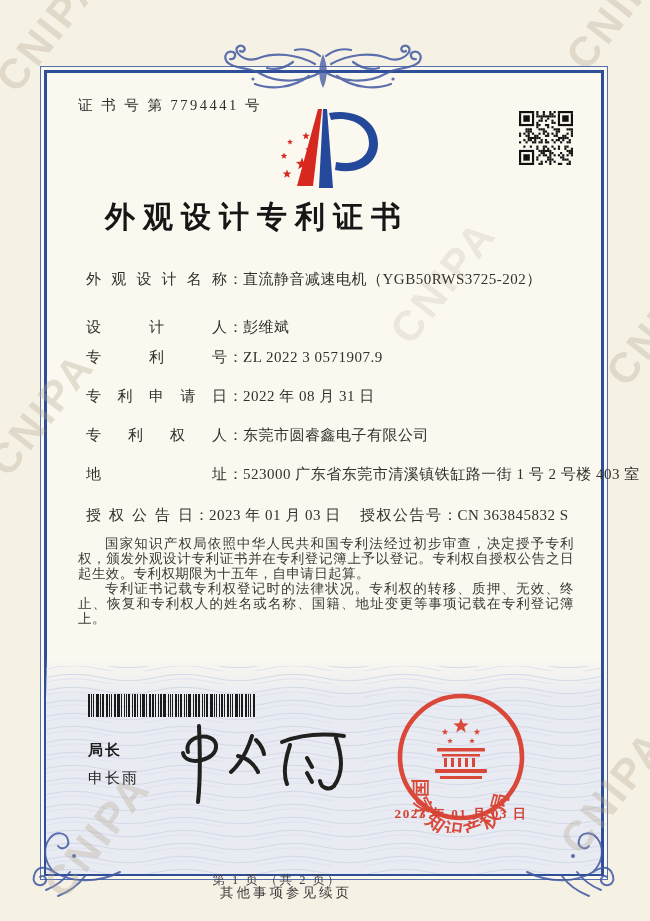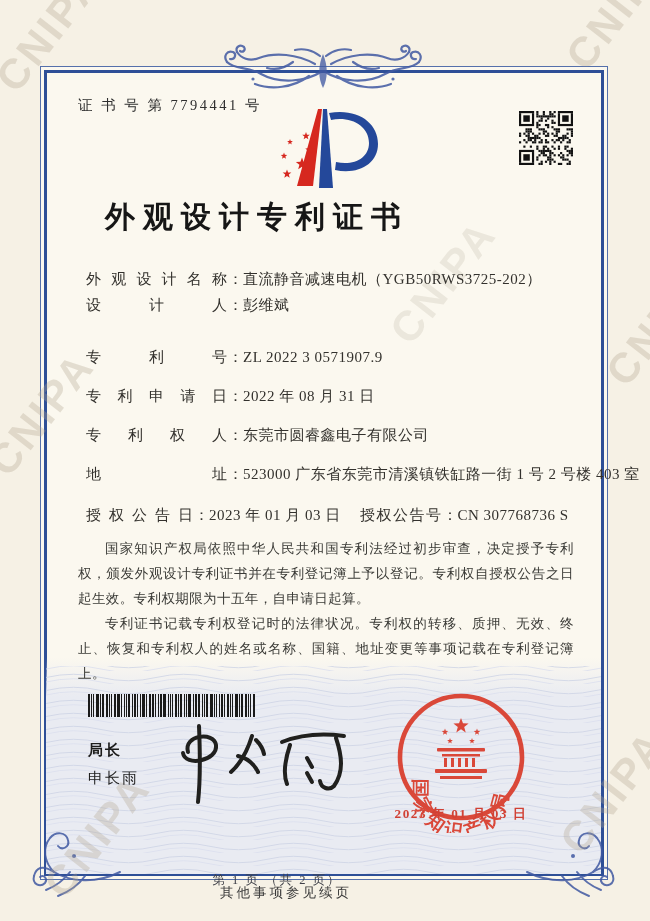--- a/index.html
+++ b/index.html
@@ -37,21 +37,21 @@
   .cert-no{left:78px;top:96px;font-size:14.5px;letter-spacing:2.5px;color:#2f2f2f;}
   .title{left:0;width:514px;top:197px;text-align:center;font-size:30px;font-weight:bold;
          letter-spacing:8px;color:#161616;}
   .frow{left:86px;font-size:15px;color:#33312d;white-space:nowrap;}
   .flabel{display:inline-block;width:142px;text-align:justify;text-align-last:justify;
           letter-spacing:1px;vertical-align:bottom;}
   .fcolon{letter-spacing:0;}
   .fvalue{letter-spacing:.5px;}
   .col2{position:absolute;left:274px;top:0;white-space:nowrap;}
   .col2 .flabel2{letter-spacing:1.5px;}
-  .paras{left:78px;top:536px;width:496px;font-size:13.5px;line-height:25px;
+  .paras{left:78px;top:536px;width:496px;font-size:13.5px;line-height:15px;
          color:#3a3a36;text-align:justify;}
   .paras p{margin:0;text-indent:2em;letter-spacing:.4px;}
   .sig-title{left:88px;top:741px;font-size:15px;font-weight:bold;color:#1d1d1d;
              font-family:Liberation Serif, serif;letter-spacing:2px;text-align:center;}
   .sig-name{left:88px;top:769px;font-size:15px;font-weight:normal;color:#1d1d1d;
             font-family:"Liberation Sans","DejaVu Sans",sans-serif;letter-spacing:2px;}
   .page-info{left:40px;width:474px;top:872px;text-align:center;font-size:12.5px;
              letter-spacing:2px;color:#3f4048;}
   .cont-note{left:0;width:572px;top:884px;text-align:center;font-size:13.5px;
              letter-spacing:3px;color:#3a3a3a;}
@@ -336,38 +336,38 @@
         <polygon points="28.00,51.50 29.60,55.79 34.18,55.99 30.60,58.84 31.82,63.26 28.00,60.73 24.18,63.26 25.40,58.84 21.82,55.99 26.40,55.79"></polygon>
         <polygon points="13.00,63.40 14.14,66.44 17.37,66.58 14.84,68.60 15.70,71.72 13.00,69.93 10.30,71.72 11.16,68.60 8.63,66.58 11.86,66.44"></polygon>
       </g>
   </svg>
 
   <div class="abs title">外观设计专利证书</div>
 
   <div class="abs frow" style="top:270px">
     <span class="flabel">外观设计名称</span><span class="fcolon">：</span><span class="fvalue">直流静音减速电机（YGB50RWS3725-202）</span>
   </div>
-  <div class="abs frow" style="top:296px">
+  <div class="abs frow" style="top:318px">
     <span class="flabel">设计人</span><span class="fcolon">：</span><span class="fvalue">彭维斌</span>
   </div>
   <div class="abs frow" style="top:348px">
     <span class="flabel">专利号</span><span class="fcolon">：</span><span class="fvalue">ZL 2022 3 0571907.9</span>
   </div>
   <div class="abs frow" style="top:387px">
     <span class="flabel">专利申请日</span><span class="fcolon">：</span><span class="fvalue">2022 年 08 月 31 日</span>
   </div>
   <div class="abs frow" style="top:426px">
     <span class="flabel">专利权人</span><span class="fcolon">：</span><span class="fvalue">东莞市圆睿鑫电子有限公司</span>
   </div>
   <div class="abs frow" style="top:465px">
     <span class="flabel">地址</span><span class="fcolon">：</span><span class="fvalue">523000 广东省东莞市清溪镇铁缸路一街 1 号 2 号楼 403 室</span>
   </div>
   <div class="abs frow" style="top:506px">
     <span><span class="flabel" style="width:108px">授权公告日</span><span class="fcolon">：</span><span class="fvalue">2023 年 01 月 03 日</span></span>
-    <span class="col2"><span class="flabel2">授权公告号</span><span class="fcolon">：</span><span class="fvalue">CN 307768736 S</span></span>
+    <span class="col2"><span class="flabel2">授权公告号</span><span class="fcolon">：</span><span class="fvalue">CN 363845832 S</span></span>
   </div>
 
   <div class="abs paras">
     <p>国家知识产权局依照中华人民共和国专利法经过初步审查，决定授予专利权，颁发外观设计专利证书并在专利登记簿上予以登记。专利权自授权公告之日起生效。专利权期限为十五年，自申请日起算。</p>
     <p>专利证书记载专利权登记时的法律状况。专利权的转移、质押、无效、终止、恢复和专利权人的姓名或名称、国籍、地址变更等事项记载在专利登记簿上。</p>
   </div>
 
   <svg class="abs" id="barcode" style="left:88px;top:694px" width="168" height="23" viewBox="0 0 168 23">
       <rect x="0" y="0" width="2" height="23" fill="#1a1a1a"></rect>
       <rect x="3" y="0" width="1" height="23" fill="#1a1a1a"></rect>

